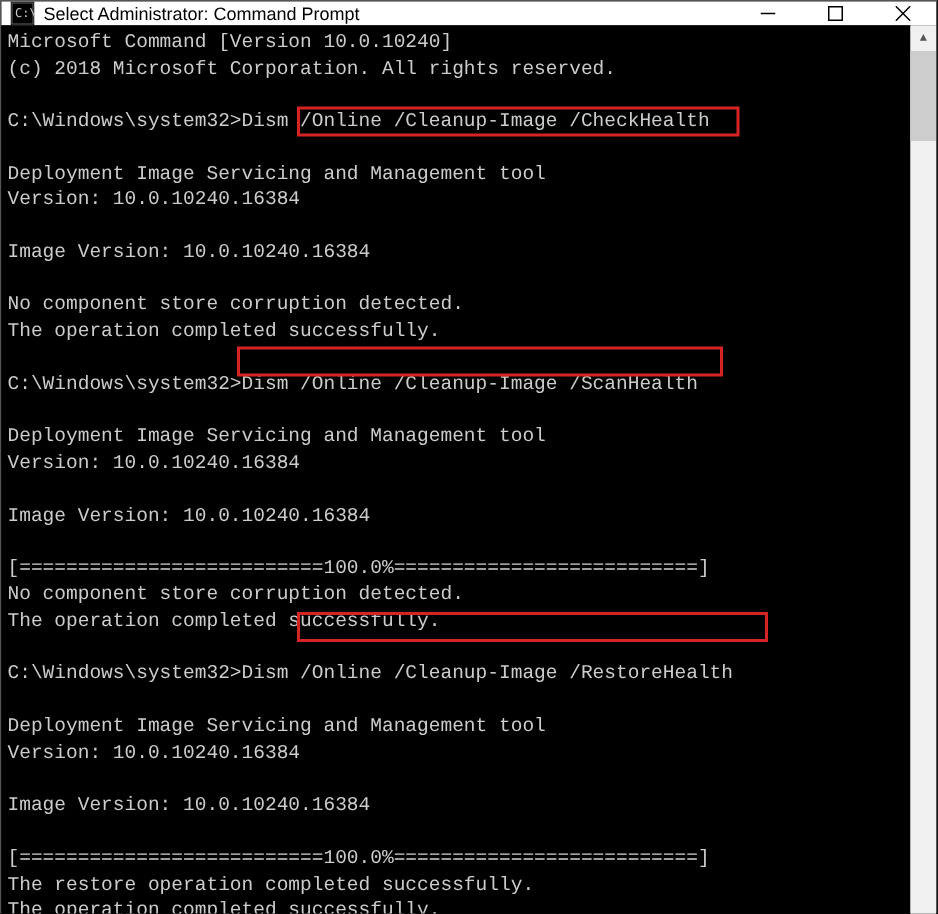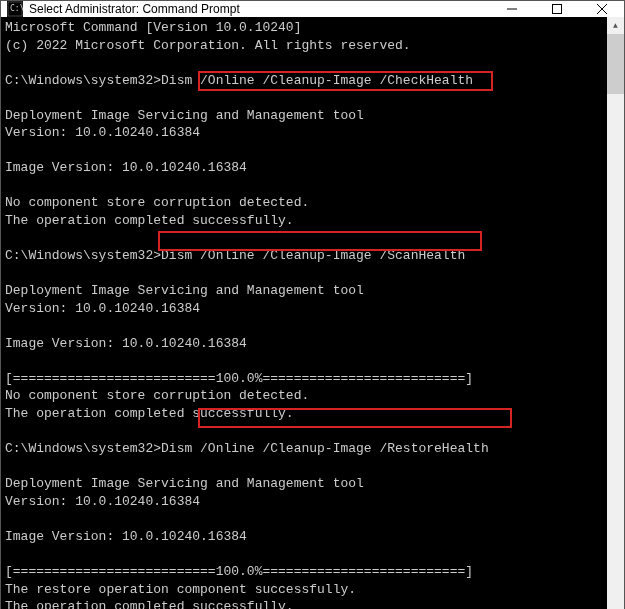--- a/index.html
+++ b/index.html
@@ -125,21 +125,21 @@
       <div class="titlebar-btn close">
         <svg width="10" height="10" viewBox="0 0 10 10">
             <line x1="0" y1="0" x2="10" y2="10" stroke="#000" stroke-width="1"></line>
             <line x1="10" y1="0" x2="0" y2="10" stroke="#000" stroke-width="1"></line>
           </svg>
       </div>
     </div>
   </div>
   <div class="content-wrap" style="position:relative;">
     <div class="terminal" id="terminal"><span>Microsoft Command [Version 10.0.10240]</span>
-<span>(c) 2022 Microsoft Corporation. All rights reserved.</span>
+<span>(c) 2018 Microsoft Corporation. All rights reserved.</span>
 <span></span>
 <span>C:\Windows\system32&gt;Dism /Online /Cleanup-Image /CheckHealth</span>
 <span></span>
 <span>Deployment Image Servicing and Management tool</span>
 <span>Version: 10.0.10240.16384</span>
 <span></span>
 <span>Image Version: 10.0.10240.16384</span>
 <span></span>
 <span>No component store corruption detected.</span>
 <span>The operation completed successfully.</span>
@@ -156,21 +156,21 @@
 <span>The operation completed successfully.</span>
 <span></span>
 <span>C:\Windows\system32&gt;Dism /Online /Cleanup-Image /RestoreHealth</span>
 <span></span>
 <span>Deployment Image Servicing and Management tool</span>
 <span>Version: 10.0.10240.16384</span>
 <span></span>
 <span>Image Version: 10.0.10240.16384</span>
 <span></span>
 <span>[==========================100.0%==========================]</span>
-<span>The restore operation component successfully.</span>
+<span>The restore operation completed successfully.</span>
 <span>The operation completed successfully.</span>
 <span></span>
 </div>
     <div class="scrollbar">
       <div class="scroll-arrow">▲</div>
       <div class="scroll-track">
         <div class="scroll-thumb"></div>
       </div>
 
     </div>

